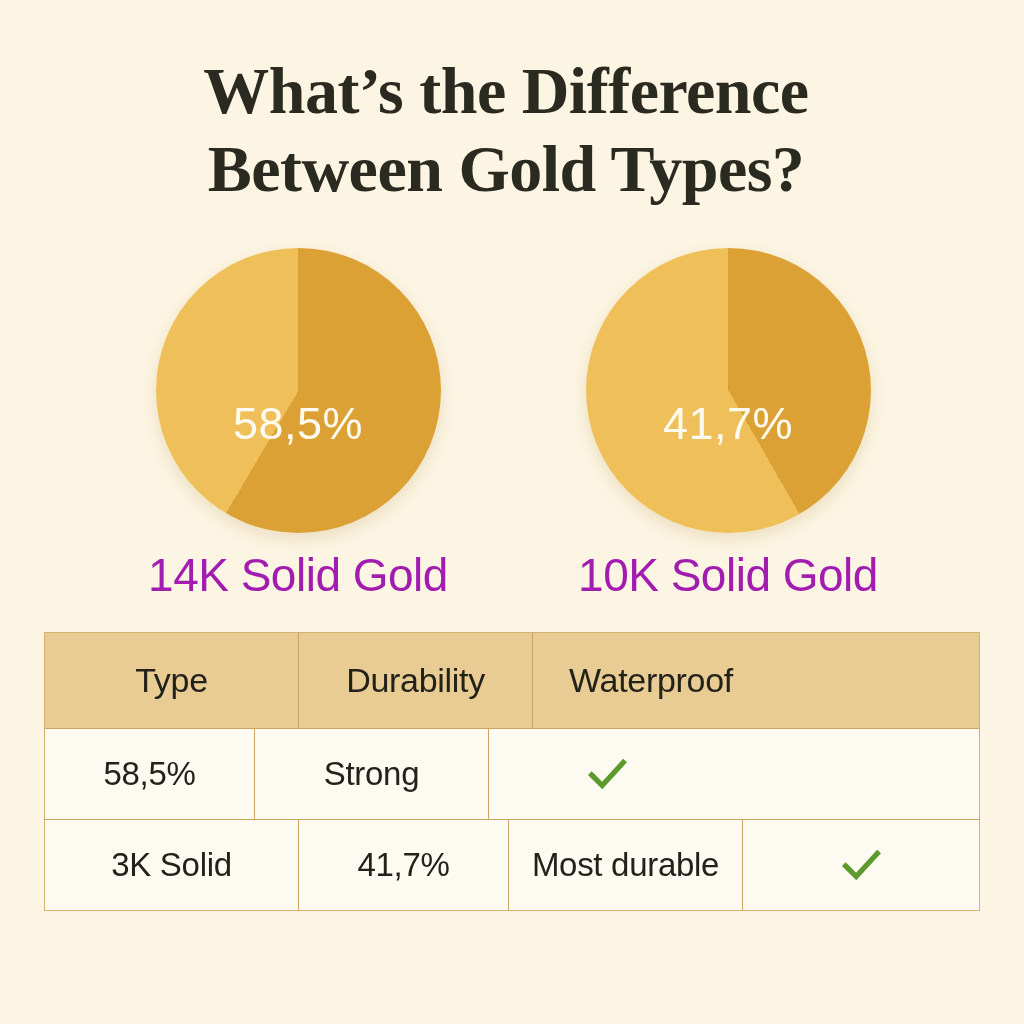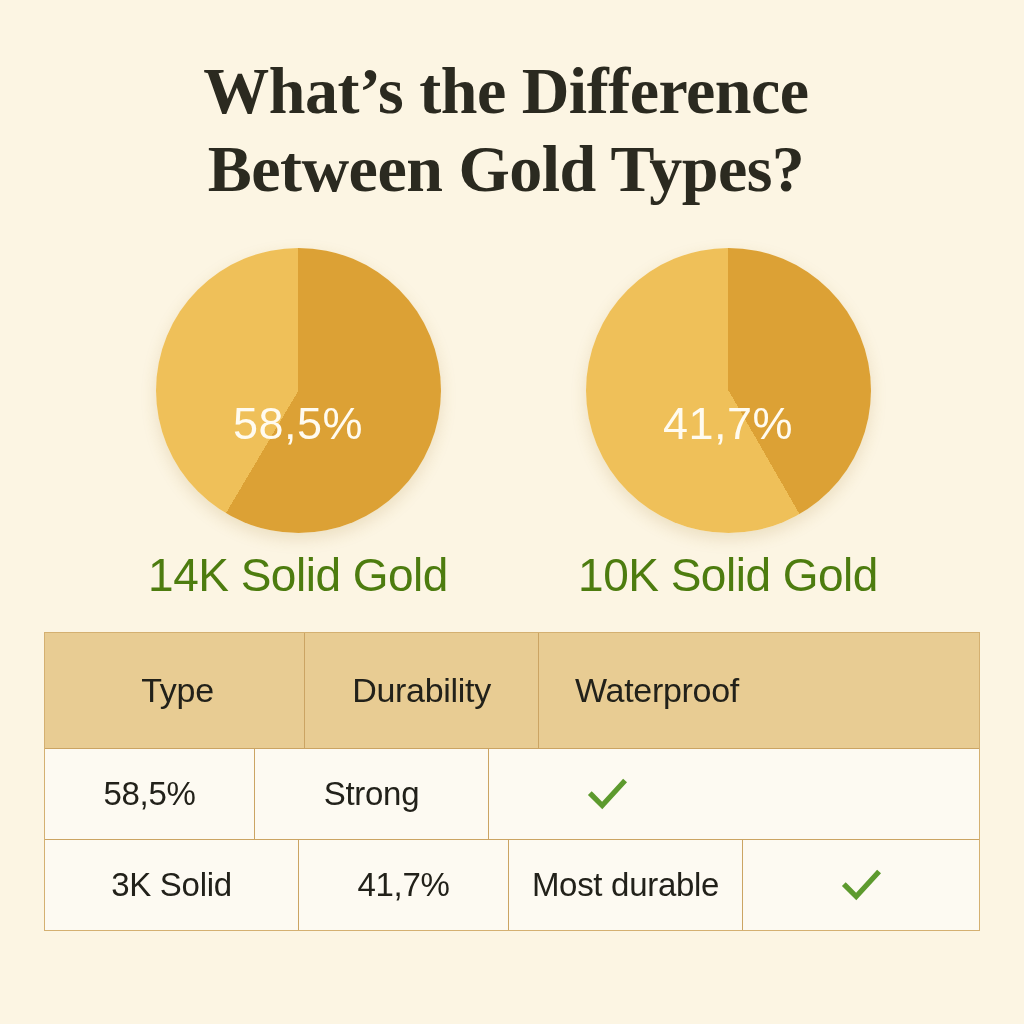--- a/index.html
+++ b/index.html
@@ -71,21 +71,21 @@
   }
 
   .pie-caption {
     position: absolute;
     top: 300px;
     left: -60px;
     width: 420px;
     text-align: center;
     font-size: 46px;
     font-weight: 400;
-    color: #4d7c0f;
+    color: #a21caf;
     letter-spacing: -0.5px;
     white-space: nowrap;
   }
 
   
   .table {
     position: absolute;
     left: 44px;
     top: 632px;
     width: 936px;
@@ -93,22 +93,21 @@
     border-collapse: collapse;
     box-sizing: border-box;
   }
   .trow {
     display: flex;
     width: 100%;
     box-sizing: border-box;
   }
   .trow.head {
     background: #E8CC93;
-    height: 115px;
-    padding-left: 6px;
+    height: 95px;
   }
   .trow.body {
     background: #FDFAF2;
     height: 91px;
     border-top: 1px solid #CBA463;
   }
   .cell {
     display: flex;
     align-items: center;
     justify-content: center;

